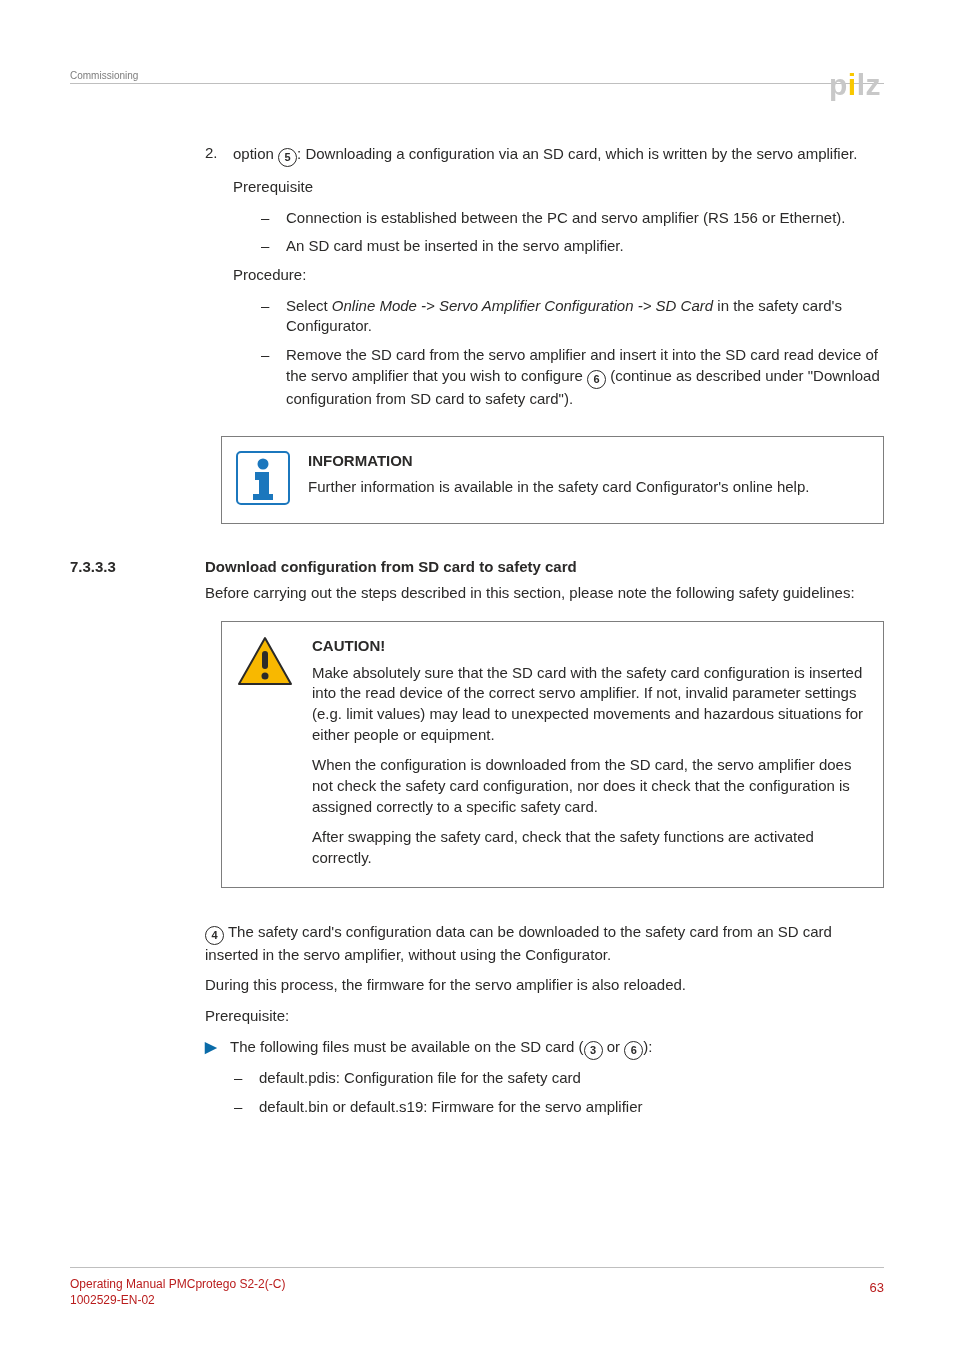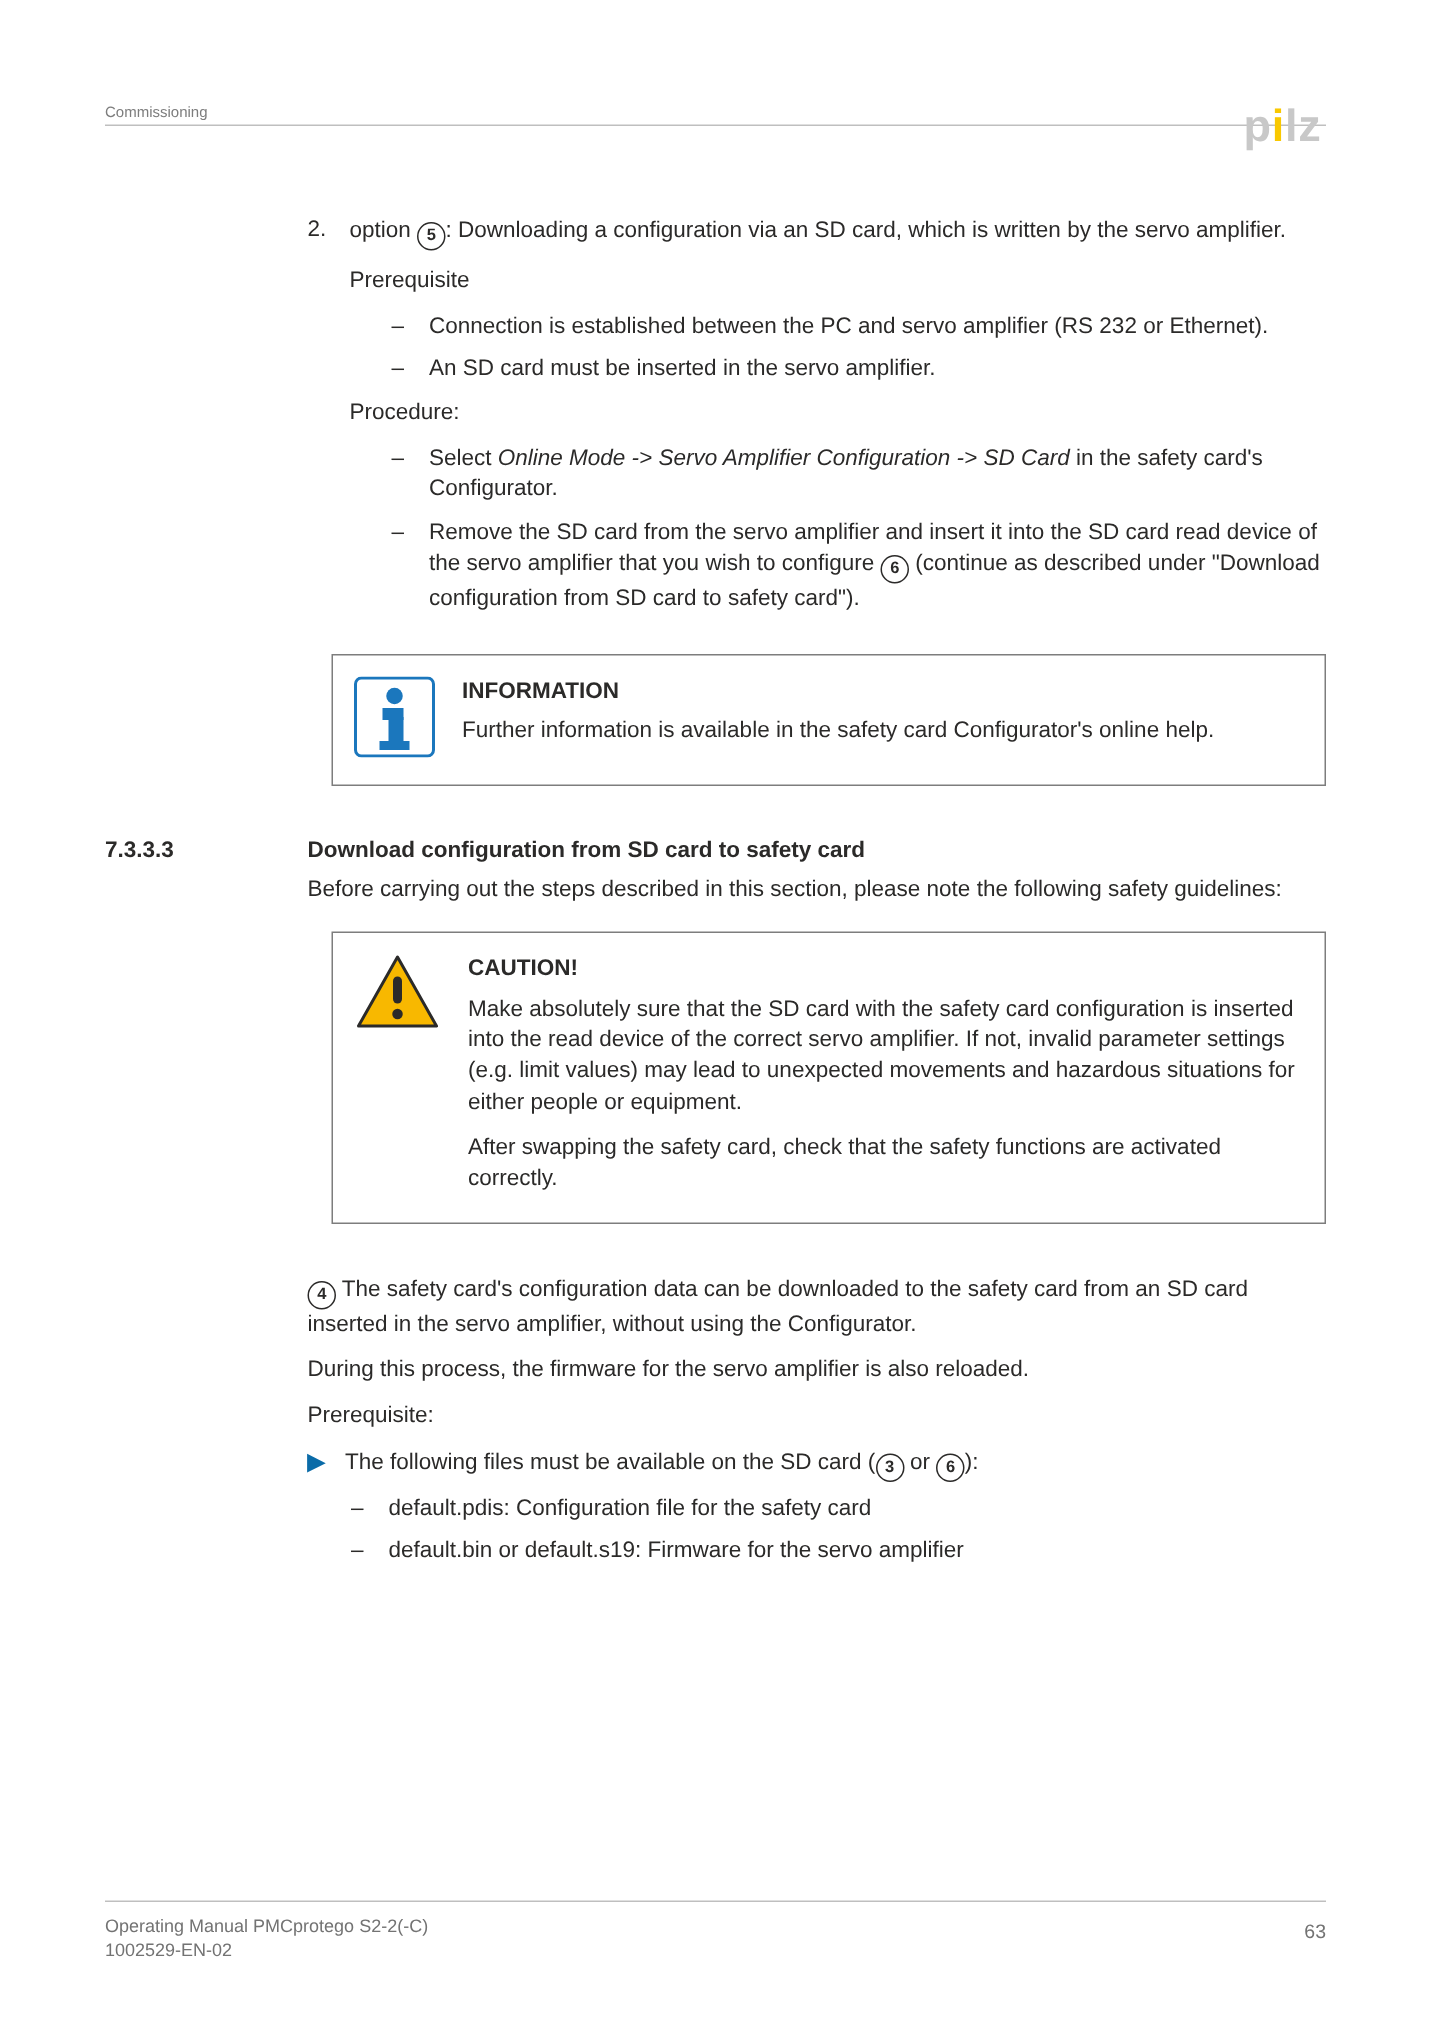--- a/index.html
+++ b/index.html
@@ -78,21 +78,21 @@
   .tri-bullet { width: 25px; flex-shrink: 0; color: #0a6ba8; font-weight: bold; }
   .tri-body { flex: 1; }
   .footer {
     position: absolute;
     bottom: 42px;
     left: 70px;
     right: 70px;
     border-top: 1px solid #bfbfbf;
     padding-top: 8px;
     font-size: 12px;
-    color: #737373;
+    color: #b91c1c;
     display: flex;
     justify-content: space-between;
     align-items: flex-start;
   }
   .footer-left { line-height: 1.35; }
   .footer-right { font-size: 13px; padding-top: 4px; margin-left: 36px; }
   svg { display: block; }
 </style>
 </head>
 <body>
@@ -109,21 +109,21 @@
     <div class="ol-item">
       <div class="ol-num">2.</div>
       <div class="ol-body">
         <p class="para">
           <span>option </span><span class="circled">5</span><span>: Downloading a configuration via an SD card, which is written by the servo amplifier.</span>
         </p>
         <p class="para">Prerequisite</p>
         <div class="dash-list">
           <div class="dash-item">
             <div class="dash-bullet">–</div>
-            <div class="dash-body">Connection is established between the PC and servo amplifier (RS 232 or Ethernet).</div>
+            <div class="dash-body">Connection is established between the PC and servo amplifier (RS 156 or Ethernet).</div>
           </div>
           <div class="dash-item">
             <div class="dash-bullet">–</div>
             <div class="dash-body">An SD card must be inserted in the servo amplifier.</div>
           </div>
         </div>
         <p class="para">Procedure:</p>
         <div class="dash-list">
           <div class="dash-item">
             <div class="dash-bullet">–</div>
@@ -171,20 +171,21 @@
       <div class="box-icon">
         <svg width="58" height="52" viewBox="0 0 58 52">
           <path d="M29 2 L55 48 L3 48 Z" fill="#f8b800" stroke="#2b2a29" stroke-width="2" stroke-linejoin="round"></path>
           <rect x="26" y="15" width="6" height="18" rx="3" fill="#2b2a29"></rect>
           <circle cx="29" cy="40" r="3.5" fill="#2b2a29"></circle>
         </svg>
       </div>
       <div class="box-text">
         <div class="box-heading">CAUTION!</div>
         <p class="para">Make absolutely sure that the SD card with the safety card configuration is inserted into the read device of the correct servo amplifier. If not, invalid parameter settings (e.g. limit values) may lead to unexpected movements and hazardous situations for either people or equipment.</p>
+        <p class="para">When the configuration is downloaded from the SD card, the servo amplifier does not check the safety card configuration, nor does it check that the configuration is assigned correctly to a specific safety card.</p>
         <p class="para" style="margin-bottom:0">After swapping the safety card, check that the safety functions are activated correctly.</p>
       </div>
     </div>
 
     <p class="para">
       <span class="circled">4</span><span> The safety card's configuration data can be downloaded to the safety card from an SD card inserted in the servo amplifier, without using the Configurator.</span>
     </p>
     <p class="para">During this process, the firmware for the servo amplifier is also reloaded.</p>
     <p class="para">Prerequisite:</p>
 

